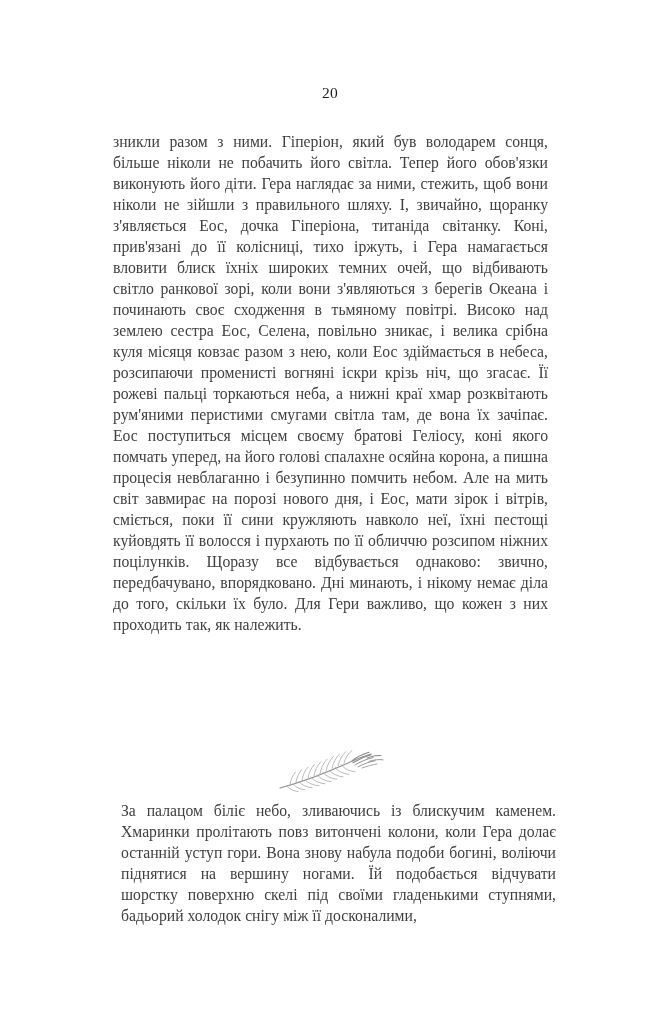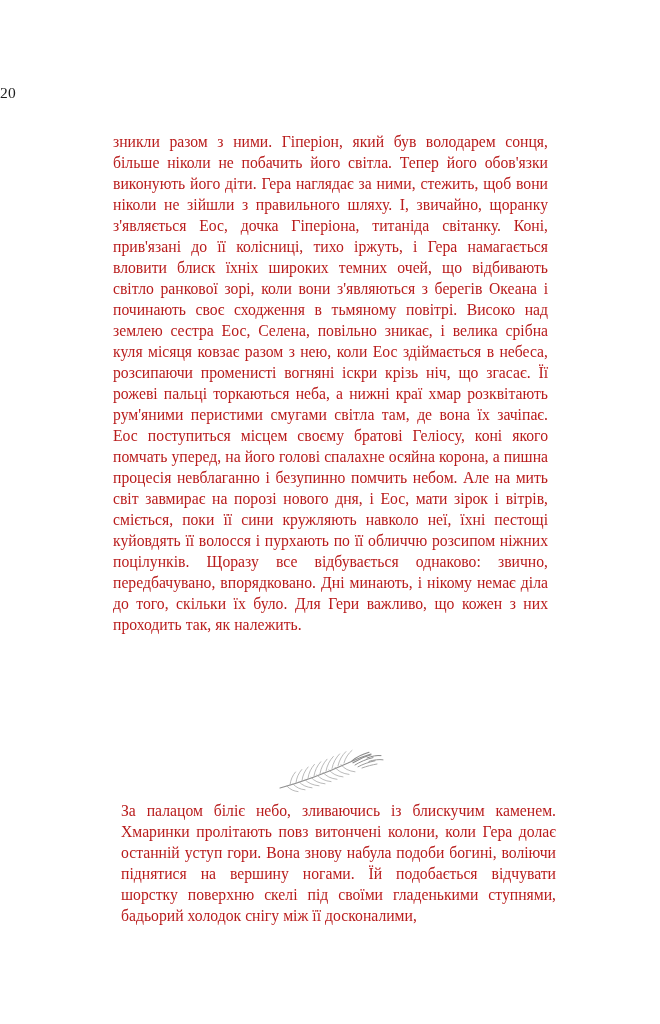--- a/index.html
+++ b/index.html
@@ -20,41 +20,41 @@
     position: absolute;
     inset: 0;
     background: #ffffff;
   }
 
   .folio {
     position: absolute;
     top: 84px;
     left: 0;
     width: 660px;
-    text-align: left;
+    text-align: center;
     font-size: 15.5px;
     letter-spacing: 0.3px;
     color: #1d1d1d;
     font-family: "Liberation Serif", "DejaVu Serif", serif;
   }
 
   .textblock {
     position: absolute;
     left: 113px;
     top: 131px;
     width: 435px;
   }
 
   .para {
     margin: 0;
     text-align: justify;
     text-justify: inter-word;
     font-size: 15.7px;
     line-height: 21.0px;
-    color: #b91c1c;
+    color: #404040;
     hyphens: manual;
     -webkit-hyphens: manual;
     word-spacing: 0.1px;
   }
 
   .ornament-wrap {
     position: absolute;
     left: 0;
     top: 744px;
     width: 660px;

